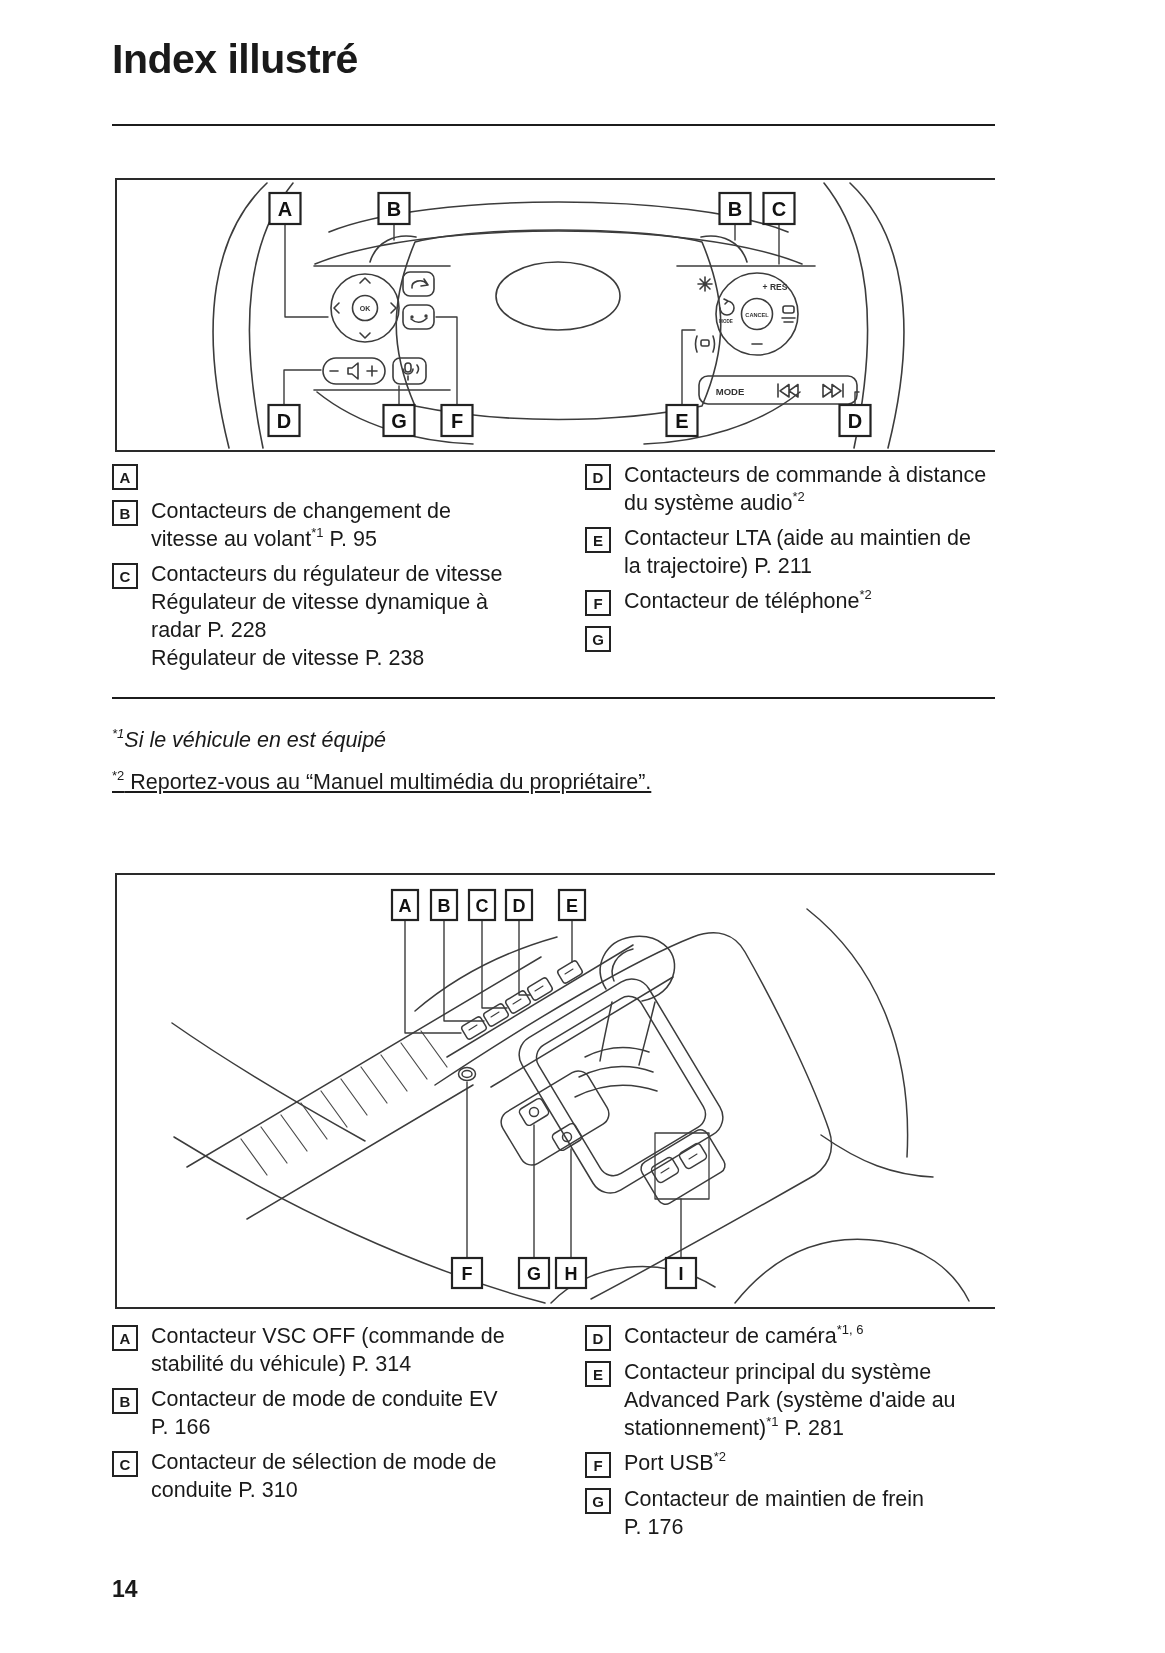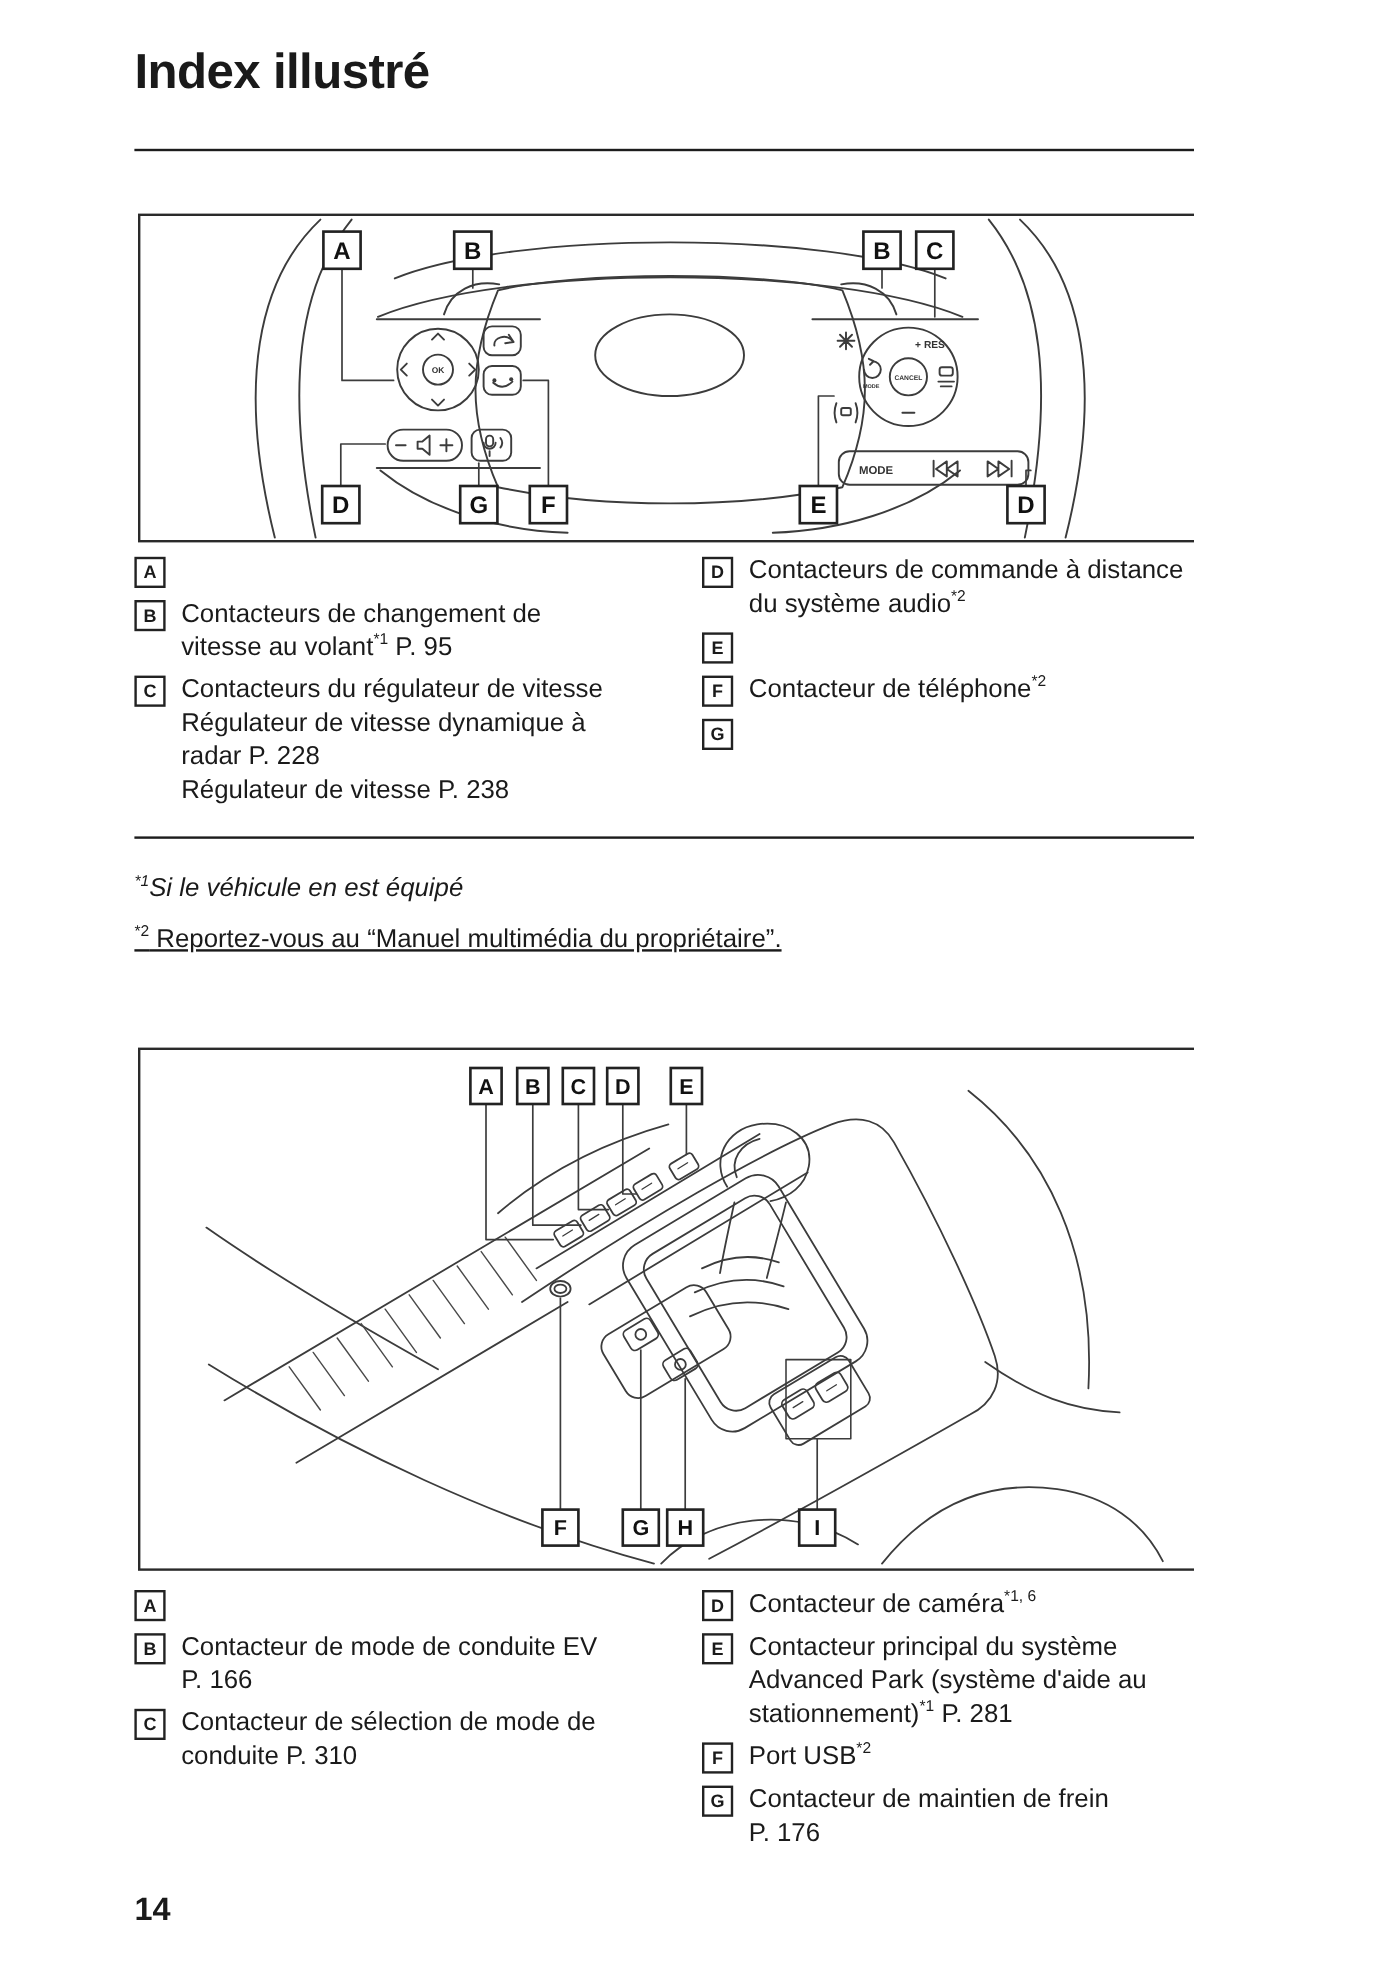--- a/index.html
+++ b/index.html
@@ -22,21 +22,21 @@
   .col-r{left:473px;width:422px;}
   .li{display:flex;align-items:flex-start;margin-bottom:7px;}
   .key{flex:0 0 auto;width:22px;height:22px;border:2px solid #222;display:flex;
        align-items:center;justify-content:center;font-size:15px;font-weight:bold;
        margin:3px 13px 0 0;line-height:1;}
   .txt{font-size:21.5px;line-height:28px;}
   sup{font-size:13px;line-height:0;position:relative;top:-1px;}
   .footnote{position:absolute;left:112px;font-size:21.5px;line-height:28px;margin:0;}
   #fn1{top:726px;font-style:italic;}
   #fn2{top:768px;text-decoration:underline;}
-  .page-number{position:absolute;left:112px;top:1576px;font-size:27px;font-weight:bold;}
+  .page-number{position:absolute;left:112px;top:1576px;font-size:23px;font-weight:bold;}
   svg{display:block;width:100%;height:100%;}
   svg text{font-family:"Liberation Sans",sans-serif;}
 </style>
 </head>
 <body>
 
 <div class="page">
 
   <h1 class="title">Index illustré</h1>
   <div class="rule rule-top"></div>
@@ -181,20 +181,21 @@
         <span class="txt">Contacteurs du régulateur de vitesse<br>Régulateur de vitesse dynamique à<br>radar P. 228<br>Régulateur de vitesse P. 238</span>
         </div>
     </div>
     <div class="col col-r">
       <div class="li">
         <span class="key">D</span>
         <span class="txt">Contacteurs de commande à distance<br>du système audio<sup>*2</sup></span>
         </div>
       <div class="li">
         <span class="key">E</span>
+        <span class="txt">Contacteur LTA (aide au maintien de<br>la trajectoire) P. 211</span>
         </div>
       <div class="li">
         <span class="key">F</span>
         <span class="txt">Contacteur de téléphone<sup>*2</sup></span>
         </div>
       <div class="li">
         <span class="key">G</span>
         </div>
     </div>
   </div>
@@ -317,20 +318,21 @@
           <text x="564" y="404.5" fill="#111">I</text>
           </g>
       </g>
     </svg>
   </div>
 
   <div class="legend" id="legend2">
     <div class="col col-l">
       <div class="li">
         <span class="key">A</span>
+        <span class="txt">Contacteur VSC OFF (commande de<br>stabilité du véhicule) P. 314</span>
         </div>
       <div class="li">
         <span class="key">B</span>
         <span class="txt">Contacteur de mode de conduite EV<br>P. 166</span>
         </div>
       <div class="li">
         <span class="key">C</span>
         <span class="txt">Contacteur de sélection de mode de<br>conduite P. 310</span>
         </div>
     </div>

